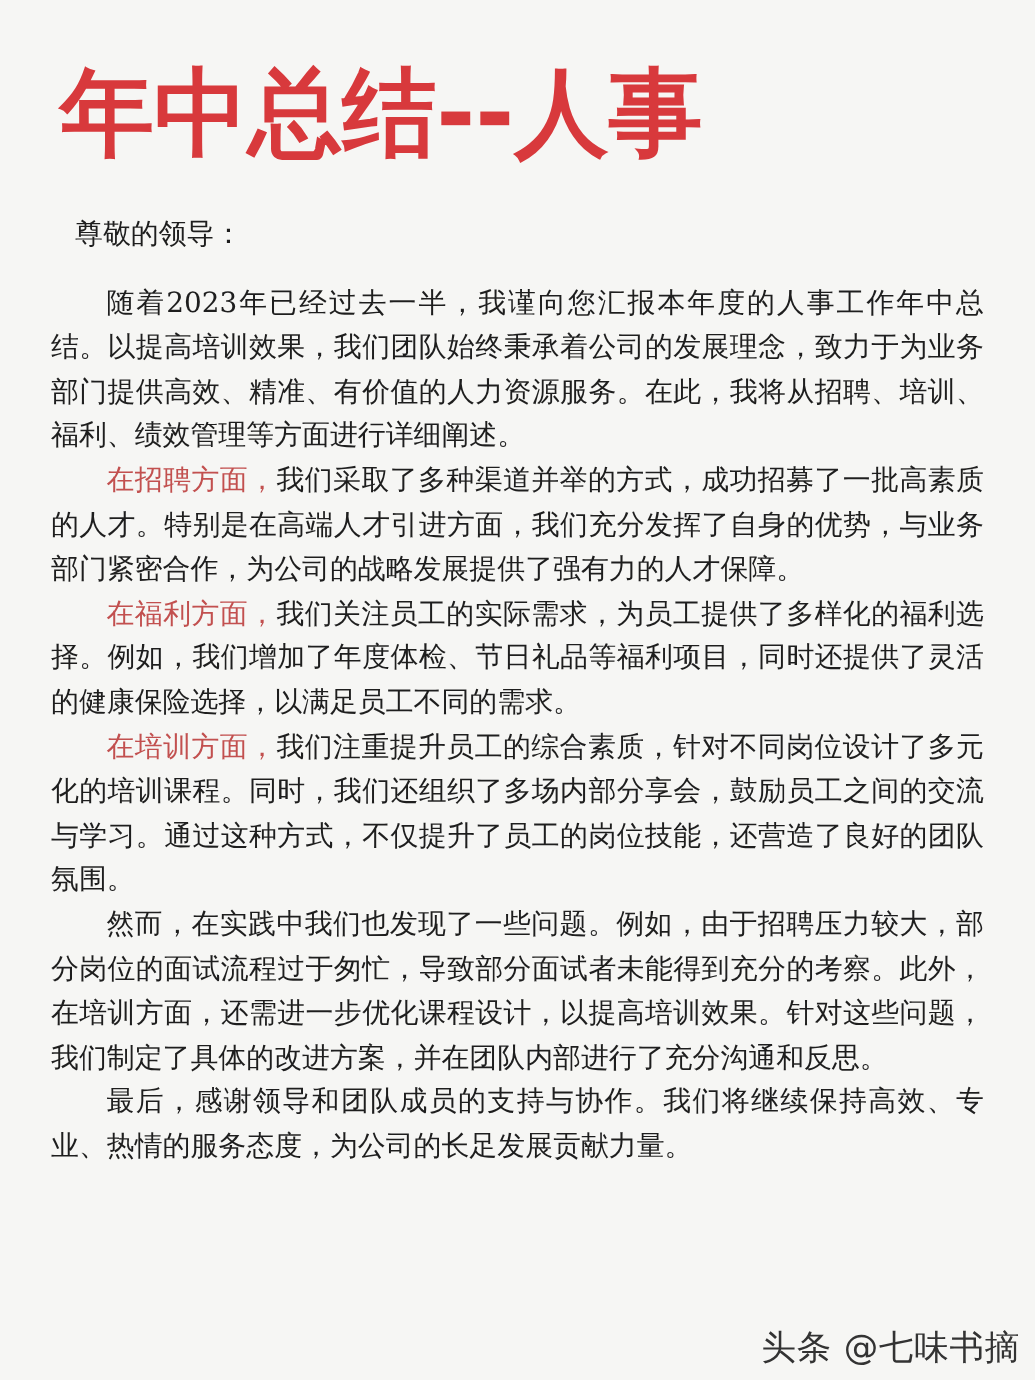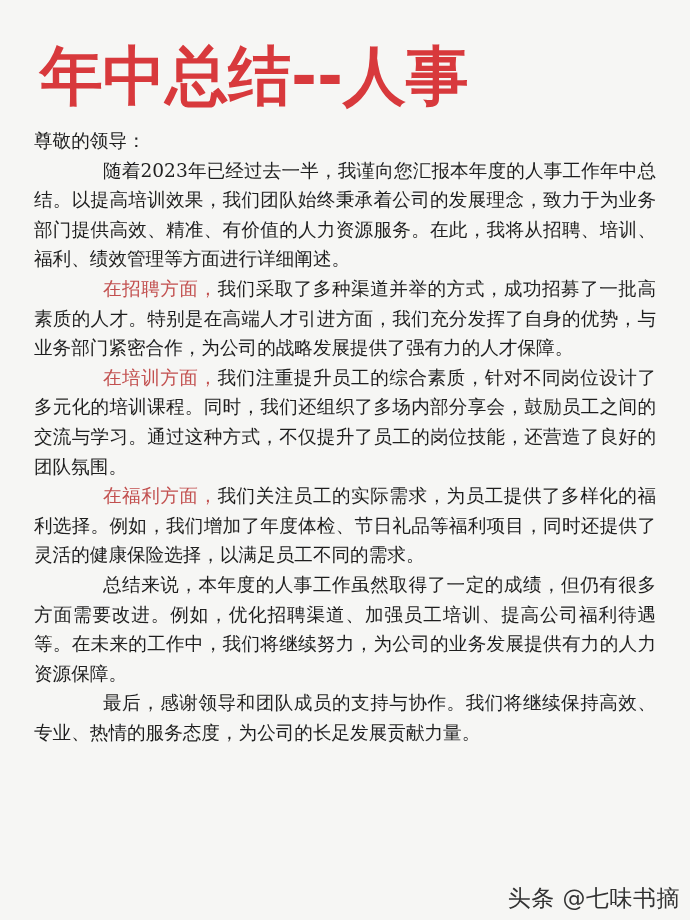--- a/index.html
+++ b/index.html
@@ -14,45 +14,45 @@
     position: absolute; left: 40px; top: 40px;
     font-family: "DejaVu Sans", "Liberation Sans", sans-serif;
     font-weight: bold; font-size: 64px; line-height: 72px;
     color: #d8393c; letter-spacing: 0px;
     transform: scaleX(0.98); transform-origin: left;
   }
   .content {
     position: absolute; left: 34px; top: 126px; width: 622px;
     font-size: 18.6px; line-height: 29.6px;
   }
-  .greeting { margin: 0; }
+  .greeting { margin: 16px; }
   .para { margin: 0; text-indent: 37px; text-align: justify; text-align-last: left; }
-  .hl { color: #c2504f; margin-left: 32px; }
+  .hl { color: #c2504f; }
   .watermark {
     position: absolute; right: 10px; top: 883px;
     font-family: "DejaVu Sans", "Liberation Sans", sans-serif;
     font-size: 23px; color: #333; letter-spacing: 0.5px;
   }
 </style>
 </head>
 <body>
 
 <div class="title">年中总结--人事</div>
 
 <div class="content">
   <p class="greeting">尊敬的领导：</p>
 
   <p class="para"><span class="hl"></span><span>随着2023年已经过去一半，我谨向您汇报本年度的人事工作年中总结。以提高培训效果，我们团队始终秉承着公司的发展理念，致力于为业务部门提供高效、精准、有价值的人力资源服务。在此，我将从招聘、培训、福利、绩效管理等方面进行详细阐述。</span></p>
 
   <p class="para"><span class="hl">在招聘方面，</span><span>我们采取了多种渠道并举的方式，成功招募了一批高素质的人才。特别是在高端人才引进方面，我们充分发挥了自身的优势，与业务部门紧密合作，为公司的战略发展提供了强有力的人才保障。</span></p>
 
+  <p class="para"><span class="hl">在福利方面，</span><span>我们关注员工的实际需求，为员工提供了多样化的福利选择。例如，我们增加了年度体检、节日礼品等福利项目，同时还提供了灵活的健康保险选择，以满足员工不同的需求。</span></p>
+
   <p class="para"><span class="hl">在培训方面，</span><span>我们注重提升员工的综合素质，针对不同岗位设计了多元化的培训课程。同时，我们还组织了多场内部分享会，鼓励员工之间的交流与学习。通过这种方式，不仅提升了员工的岗位技能，还营造了良好的团队氛围。</span></p>
 
-  <p class="para"><span class="hl">在福利方面，</span><span>我们关注员工的实际需求，为员工提供了多样化的福利选择。例如，我们增加了年度体检、节日礼品等福利项目，同时还提供了灵活的健康保险选择，以满足员工不同的需求。</span></p>
 
+  <p class="para"><span class="hl"></span><span>然而，在实践中我们也发现了一些问题。例如，由于招聘压力较大，部分岗位的面试流程过于匆忙，导致部分面试者未能得到充分的考察。此外，在培训方面，还需进一步优化课程设计，以提高培训效果。针对这些问题，我们制定了具体的改进方案，并在团队内部进行了充分沟通和反思。</span></p>
 
-
-  <p class="para"><span class="hl"></span><span>总结来说，本年度的人事工作虽然取得了一定的成绩，但仍有很多方面需要改进。例如，优化招聘渠道、加强员工培训、提高公司福利待遇等。在未来的工作中，我们将继续努力，为公司的业务发展提供有力的人力资源保障。</span></p>
 
   <p class="para"><span class="hl"></span><span>最后，感谢领导和团队成员的支持与协作。我们将继续保持高效、专业、热情的服务态度，为公司的长足发展贡献力量。</span></p>
 </div>
 
 <div class="watermark">头条 @七味书摘</div>
 
 </body></html>

